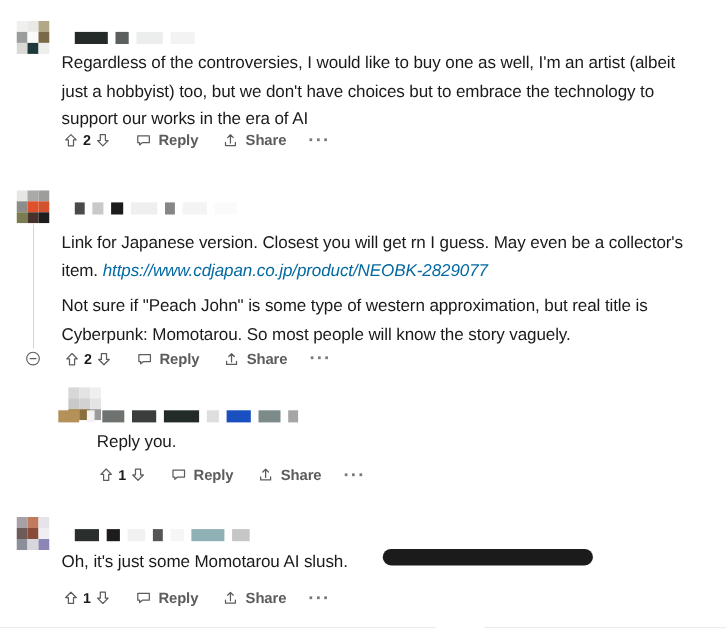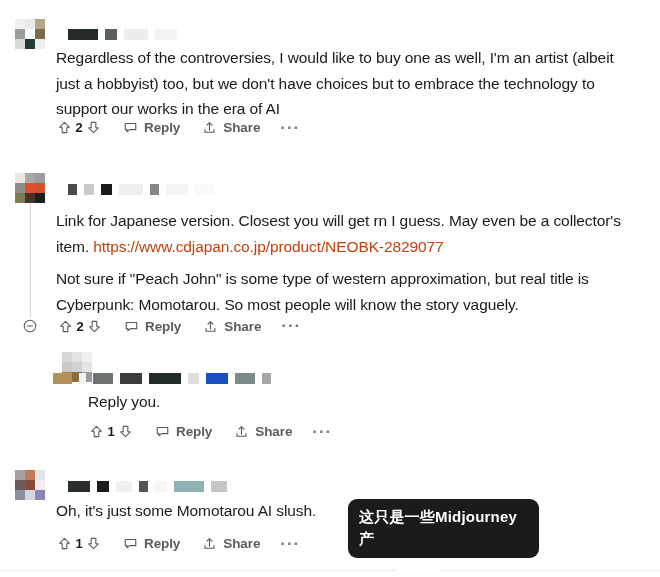--- a/index.html
+++ b/index.html
@@ -60,22 +60,23 @@
 
   
   .body-text {
     position: absolute;
     font-size: 15.5px;
     line-height: 25.5px;
     color: #1a1a1b;
     letter-spacing: -0.1px;
   }
   .body-text a.link {
-    color: #c2410c;
+    color: #0369a1;
     text-decoration: none;
+    font-style: italic;
   }
 
   
   .actions {
     position: absolute;
     display: flex;
     align-items: center;
     font-size: 13.5px;
     color: #5c5c5e;
     font-weight: 600;
@@ -412,19 +413,18 @@
           <span class="label">Share</span>
         </div>
         <span class="act-sp-1"></span>
         <div class="ellipsis">···</div>
       </div>
 
     </div>
   </div>
 
   <div class="tooltip" style="left:348px; top:499px; width:191px;">
-    <div>这只是一些Midjourney产</div>
   </div>
 
   <div class="divider" style="left:0px; top:570px; width:396px;"></div>
   <div class="divider" style="left:440px; top:570px; width:220px;"></div>
 
 </div>
 
 </body></html>

